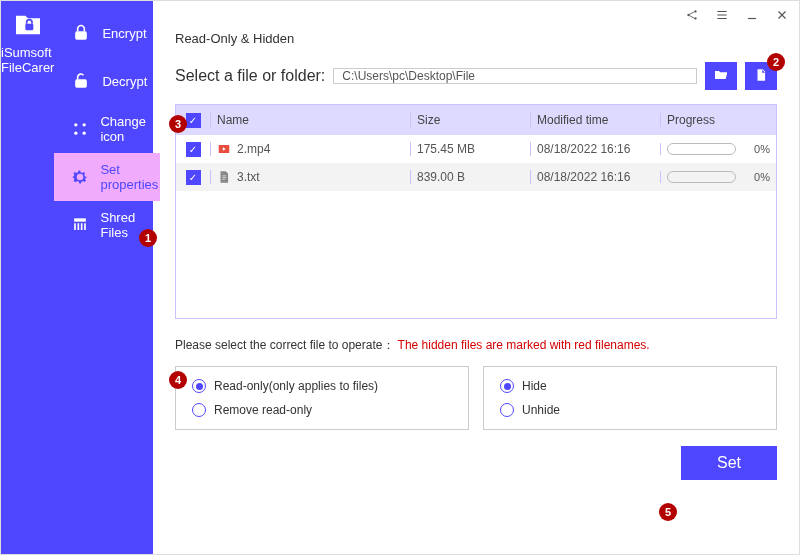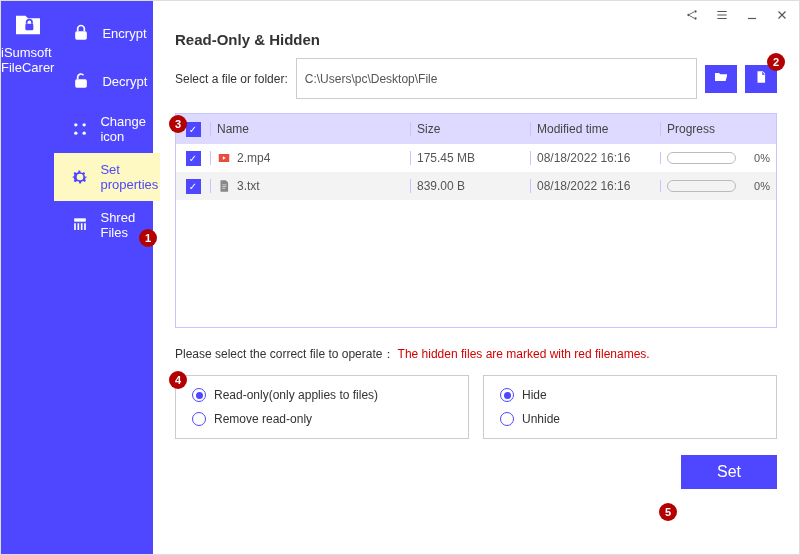--- a/index.html
+++ b/index.html
@@ -5,29 +5,29 @@
   *{box-sizing:border-box;margin:0;padding:0;font-family:"Segoe UI",Arial,sans-serif;}
   body{width:800px;height:555px;overflow:hidden;background:#fff;}
   .app{display:flex;width:800px;height:555px;border:1px solid #ddd;}
   .sidebar{width:152px;background:#4f46ff;color:#fff;display:flex;flex-direction:row;padding-top:8px;}
   .logo-box{display:flex;flex-direction:column;align-items:center;margin-bottom:14px;}
   .logo-icon{width:32px;height:32px;margin-bottom:4px;}
   .brand{font-size:13px;font-weight:500;}
   .nav{display:flex;flex-direction:column;}
   .nav-item{display:flex;align-items:center;height:48px;padding-left:16px;cursor:pointer;font-size:13px;position:relative;}
   .nav-item .nicon{width:22px;height:22px;margin-right:10px;display:flex;align-items:center;justify-content:center;}
-  .nav-item.active{background:#fef9c3;color:#4f46ff;}
+  .nav-item.active{background:#f0abfc;color:#4f46ff;}
   .content{flex:1;position:relative;display:flex;flex-direction:column;}
   .titlebar{height:30px;display:flex;justify-content:flex-end;align-items:center;padding-right:10px;gap:16px;color:#555;}
   .titlebar span{cursor:pointer;font-size:14px;}
   .section{padding:0 22px 16px 22px;flex:1;display:flex;flex-direction:column;}
-  .sec-title{font-size:15px;color:#333;margin-bottom:10px;font-weight:bold;}
+  .sec-title{font-size:13px;color:#333;margin-bottom:16px;}
   .path-row{display:flex;align-items:center;gap:8px;margin-bottom:14px;}
-  .path-label{font-size:12px;color:#333;white-space:nowrap;}
-  .path-input{flex:1;height:41px;border:1px solid #ccc;padding:0 8px;font-size:12px;color:#555;}
+  .path-label{font-size:16px;color:#333;white-space:nowrap;}
+  .path-input{flex:1;height:16px;border:1px solid #ccc;padding:0 8px;font-size:12px;color:#555;}
   .sq-btn{width:32px;height:28px;background:#4f46ff;border:none;cursor:pointer;display:flex;align-items:center;justify-content:center;}
   .filetable{border:1px solid #c7c4ff;flex:0 0 215px;display:flex;flex-direction:column;overflow:hidden;}
   .thead{display:flex;background:#ddd9ff;height:30px;align-items:center;font-size:12px;color:#444;}
   .thead .cell,.trow .cell{padding:0 6px;}
   .c-check{width:34px;display:flex;align-items:center;justify-content:center;}
   .c-name{width:200px;border-left:1px solid #c7c4ff;display:flex;align-items:center;gap:6px;}
   .c-size{width:120px;border-left:1px solid #c7c4ff;}
   .c-time{width:130px;border-left:1px solid #c7c4ff;}
   .c-prog{flex:1;border-left:1px solid #c7c4ff;display:flex;align-items:center;gap:6px;}
   .tbody{flex:1;overflow:auto;}

